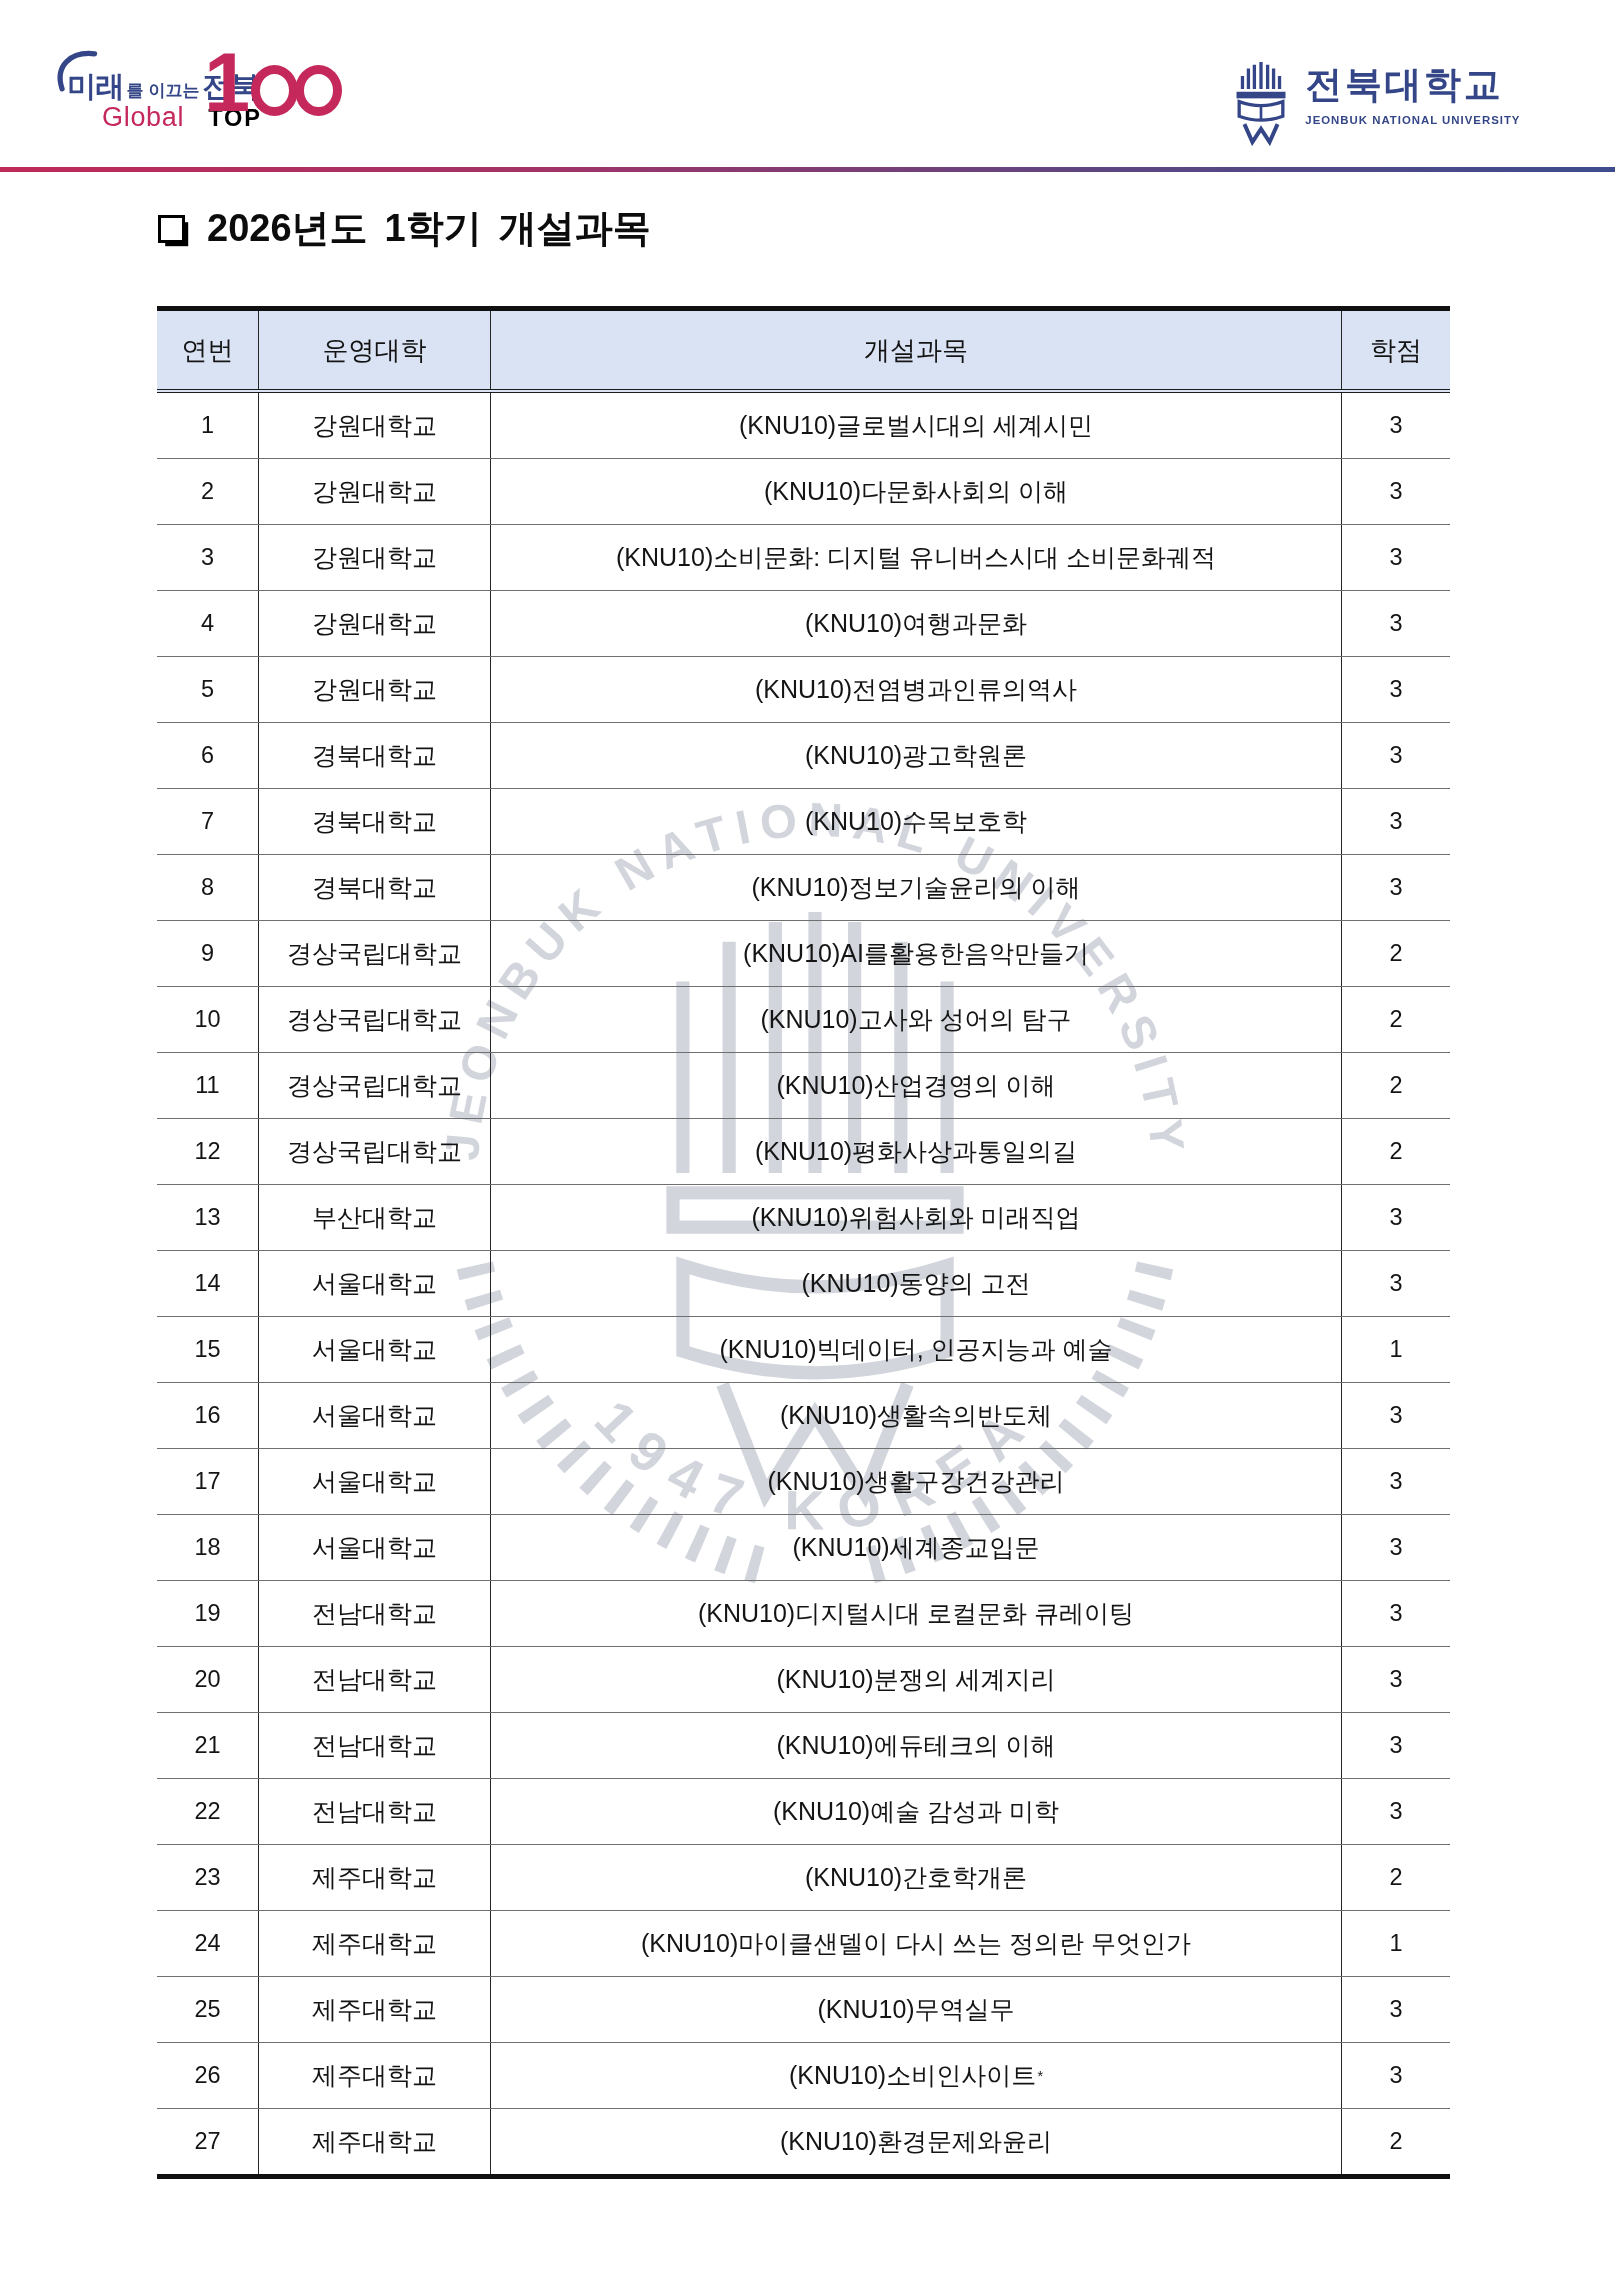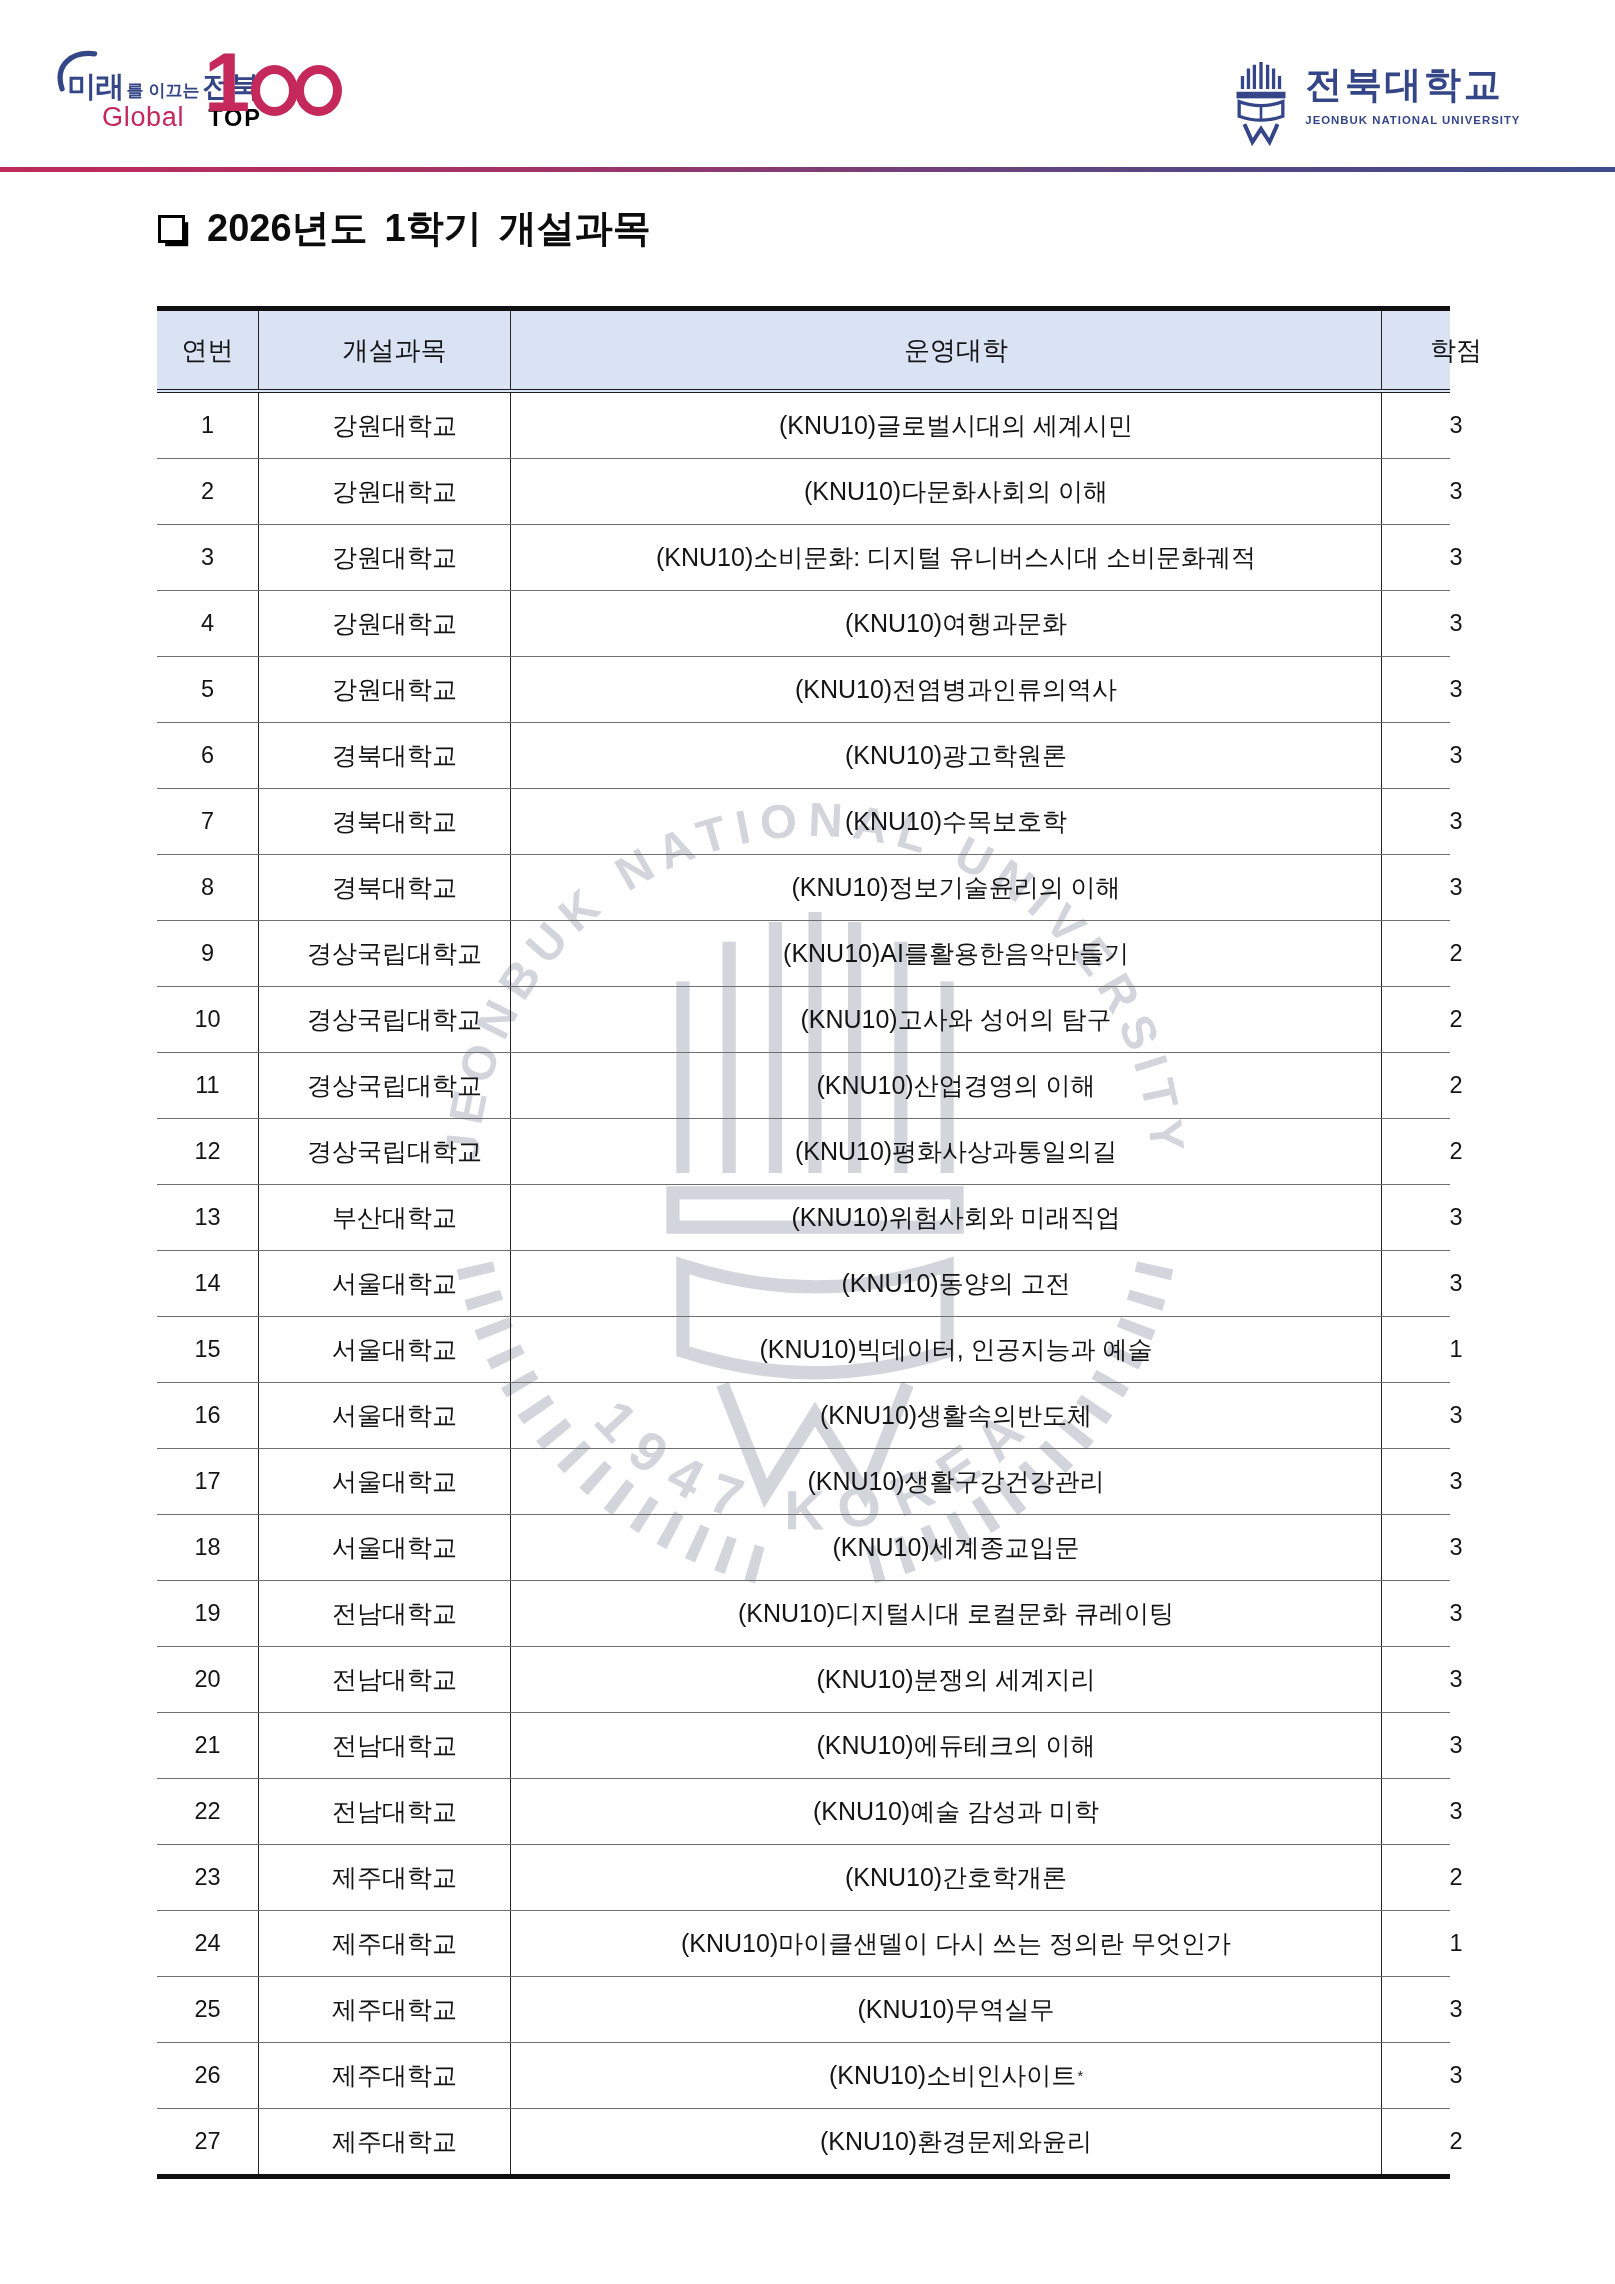--- a/index.html
+++ b/index.html
@@ -39,21 +39,21 @@
           box-shadow:5.2px 5.2px 0 -2px #000;background:#fff;}
 
   
   .watermark{position:absolute;left:313px;top:671px;z-index:0;pointer-events:none;}
   .wm{stroke:#d2d5dc;fill:none;}
   .wmtext{fill:#d2d5dc;font-family:"Liberation Sans",sans-serif;font-weight:700;}
 
   
   .ctable{position:absolute;left:157px;top:306px;width:1293px;z-index:1;
           border-top:5.2px solid #101010;border-bottom:5.2px solid #101010;}
-  .thead,.trow{display:grid;grid-template-columns:102px 232px 851px 108px;gap:20px;}
+  .thead,.trow{display:grid;grid-template-columns:102px 232px 851px 108px;}
   .thead{height:78px;background:var(--header-bg);border-bottom:4.6px double #1c1c1c;}
   .thead .cell{font-size:26px;}
   .cell{display:flex;align-items:center;justify-content:center;text-align:center;
         font-size:25px;color:#141414;overflow:hidden;}
   .thead .cell:nth-child(-n+3),.trow .cell:nth-child(-n+3){border-right:1.3px solid #262626;}
   .trow{height:65px;border-bottom:1.3px solid #6f6f6f;background:transparent;}
   .trow:last-child{border-bottom:none;}
   .c-no{font-size:23.5px;}
   .c-credit{font-size:23.5px;}
   .c-course sup{font-size:14.3px;line-height:0;margin-left:1.3px;}
@@ -126,22 +126,22 @@
       <path d="M560,470 V760 M630,410 V760 M700,380 V760 M760,365 V760 M820,380 V760 M890,410 V760 M960,470 V760"></path>
       <rect x="545" y="790" width="430" height="52"></rect>
       <path d="M560,900 Q760,965 960,900 L960,1030 Q760,1095 560,1030 Z"></path>
       <path d="M620,1080 L685,1245 L760,1125 L835,1245 L900,1080"></path>
     </g>
   </svg>
 
   <div class="ctable">
     <div class="thead">
       <div class="cell">연번</div>
+      <div class="cell">운영대학</div>
       <div class="cell">개설과목</div>
-      <div class="cell">운영대학</div>
       <div class="cell">학점</div>
     </div>
     <div class="tbody">
         <div class="trow">
           <div class="cell c-no">1</div>
           <div class="cell c-univ">강원대학교</div>
           <div class="cell c-course">(KNU10)글로벌시대의 세계시민</div>
           <div class="cell c-credit">3</div>
         </div>
         <div class="trow">

